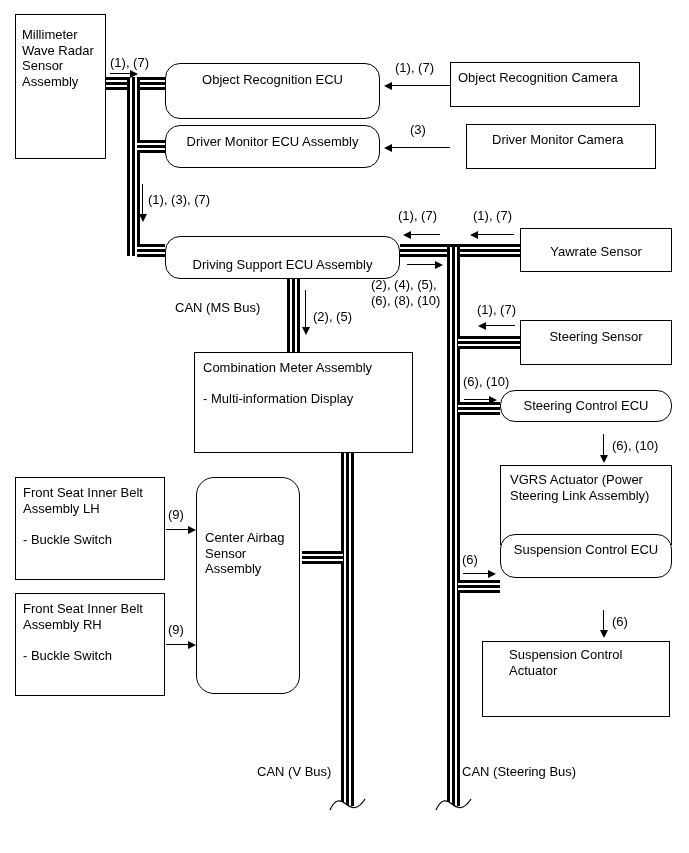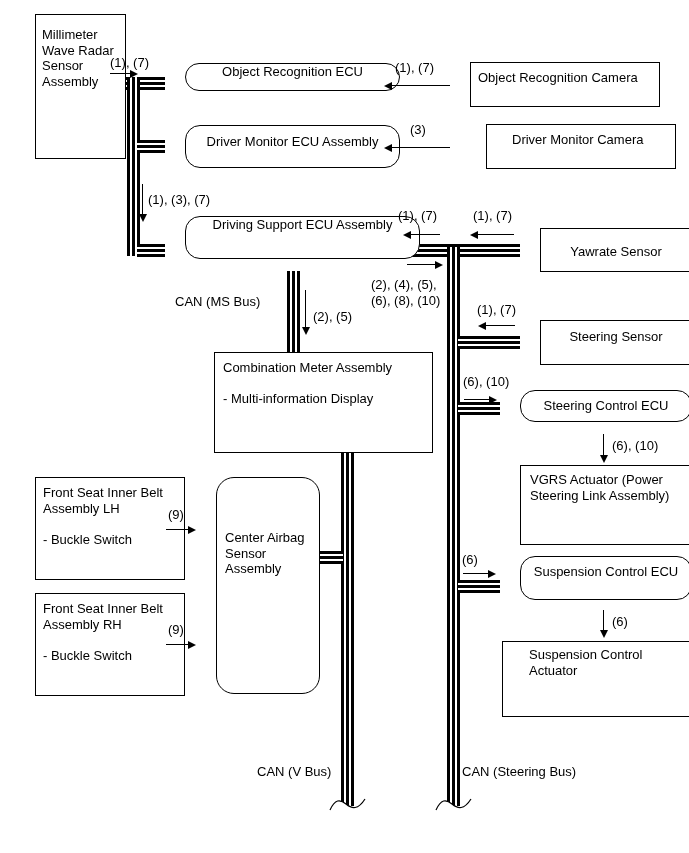--- a/index.html
+++ b/index.html
@@ -3,21 +3,21 @@
 <meta charset="utf-8">
 <style>
   html,body{margin:0;padding:0;background:#fff;}
   #stage{
     position:relative;width:689px;height:853px;background:#ffffff;
     font-family:"Liberation Sans", sans-serif;font-size:13px;color:#000;
     overflow:hidden;
   }
   .box{
     position:absolute;box-sizing:border-box;background:#fff;
-    border:1.2px solid #000;line-height:15.5px;white-space:pre-line;margin-left:20px;
+    border:1.2px solid #000;line-height:15.5px;white-space:pre-line;
   }
   .round{border-radius:15px;border-width:1.4px;}
   .round.bigr{border-radius:18px;}
   .tc{text-align:center;}
   .lbl{
     position:absolute;line-height:16px;white-space:pre-line;
   }
   .hbus{
     position:absolute;height:13px;
     background:linear-gradient(to bottom,#000 0 3px,#fff 3px 5px,#000 5px 8px,#fff 8px 10px,#000 10px 13px);
@@ -66,29 +66,29 @@
   <svg class="brk" style="left:435px;top:794px" width="37" height="20" viewBox="0 0 37 20">
     <path d="M1 16 C6 5 11 5 17 10 C23 15 29 16 36 5 L36 20 L1 20 Z" fill="#ffffff" stroke="none"></path>
     <path d="M1 16 C6 5 11 5 17 10 C23 15 29 16 36 5" fill="none" stroke="#000" stroke-width="1.2"></path>
   </svg>
 
   <div class="box" style="left:15px;top:14px;width:91px;height:145px;padding:12px 4px 0 6px">Millimeter
 Wave Radar
 Sensor
 Assembly</div>
 
-  <div class="box round tc" style="left:165px;top:63px;width:215px;height:28px;">Object Recognition ECU</div>
+  <div class="box round tc" style="left:165px;top:63px;width:215px;height:56px;padding-top:8px">Object Recognition ECU</div>
 
   <div class="box" style="left:450px;top:62px;width:190px;height:45px;padding:7px 4px 0 7px">Object Recognition Camera</div>
 
   <div class="box round tc" style="left:165px;top:125px;width:215px;height:43px;padding-top:8px">Driver Monitor ECU Assembly</div>
 
   <div class="box" style="left:466px;top:124px;width:190px;height:45px;padding:7px 4px 0 25px">Driver Monitor Camera</div>
 
-  <div class="box round tc" style="left:165px;top:216px;width:235px;height:43px;padding-top:0">Driving Support ECU Assembly</div>
+  <div class="box round tc" style="left:165px;top:236px;width:235px;height:43px;padding-top:20px">Driving Support ECU Assembly</div>
 
   <div class="box tc" style="left:520px;top:228px;width:152px;height:44px;padding-top:15px">Yawrate Sensor</div>
 
   <div class="box tc" style="left:520px;top:320px;width:152px;height:45px;padding-top:8px">Steering Sensor</div>
 
   <div class="box" style="left:194px;top:352px;width:219px;height:101px;padding:7px 6px 0 8px">Combination Meter Assembly
 
 - Multi-information Display</div>
 
   <div class="box round tc" style="left:500px;top:390px;width:172px;height:32px;padding-top:7px">Steering Control ECU</div>
@@ -98,21 +98,21 @@
 
   <div class="box" style="left:15px;top:477px;width:150px;height:103px;padding:7px 4px 0 7px">Front Seat Inner Belt
 Assembly LH
 
 - Buckle Switch</div>
 
   <div class="box round bigr" style="left:196px;top:477px;width:104px;height:217px;padding:52px 4px 0 8px">Center Airbag
 Sensor
 Assembly</div>
 
-  <div class="box round tc" style="left:500px;top:556px;width:172px;height:44px;padding-top:7px">Suspension Control ECU</div>
+  <div class="box round tc" style="left:500px;top:534px;width:172px;height:44px;padding-top:7px">Suspension Control ECU</div>
 
   <div class="box" style="left:15px;top:593px;width:150px;height:103px;padding:7px 4px 0 7px">Front Seat Inner Belt
 Assembly RH
 
 - Buckle Switch</div>
 
   <div class="box" style="left:482px;top:641px;width:188px;height:76px;padding:5px 16px 0 26px">Suspension Control
 Actuator</div>
 
   <div class="arrow r" style="left:110px;top:69px;width:28px"></div>
@@ -132,21 +132,21 @@
   <div class="arrow r" style="left:166px;top:640px;width:30px"></div>
 
   <div class="lbl" style="left:110px;top:55px">(1), (7)</div>
   <div class="lbl" style="left:395px;top:60px">(1), (7)</div>
   <div class="lbl" style="left:410px;top:122px">(3)</div>
   <div class="lbl" style="left:148px;top:192px">(1), (3), (7)</div>
   <div class="lbl" style="left:398px;top:208px">(1), (7)</div>
   <div class="lbl" style="left:473px;top:208px">(1), (7)</div>
   <div class="lbl" style="left:371px;top:277px">(2), (4), (5),
 (6), (8), (10)</div>
-  <div class="lbl" style="left:175px;top:294px">CAN (MS Bus)</div>
+  <div class="lbl" style="left:175px;top:300px">CAN (MS Bus)</div>
   <div class="lbl" style="left:313px;top:309px">(2), (5)</div>
   <div class="lbl" style="left:477px;top:302px">(1), (7)</div>
   <div class="lbl" style="left:463px;top:374px">(6), (10)</div>
   <div class="lbl" style="left:612px;top:438px">(6), (10)</div>
   <div class="lbl" style="left:168px;top:507px">(9)</div>
   <div class="lbl" style="left:462px;top:552px">(6)</div>
   <div class="lbl" style="left:612px;top:614px">(6)</div>
   <div class="lbl" style="left:168px;top:622px">(9)</div>
   <div class="lbl" style="left:257px;top:764px">CAN (V Bus)</div>
   <div class="lbl" style="left:462px;top:764px">CAN (Steering Bus)</div>

